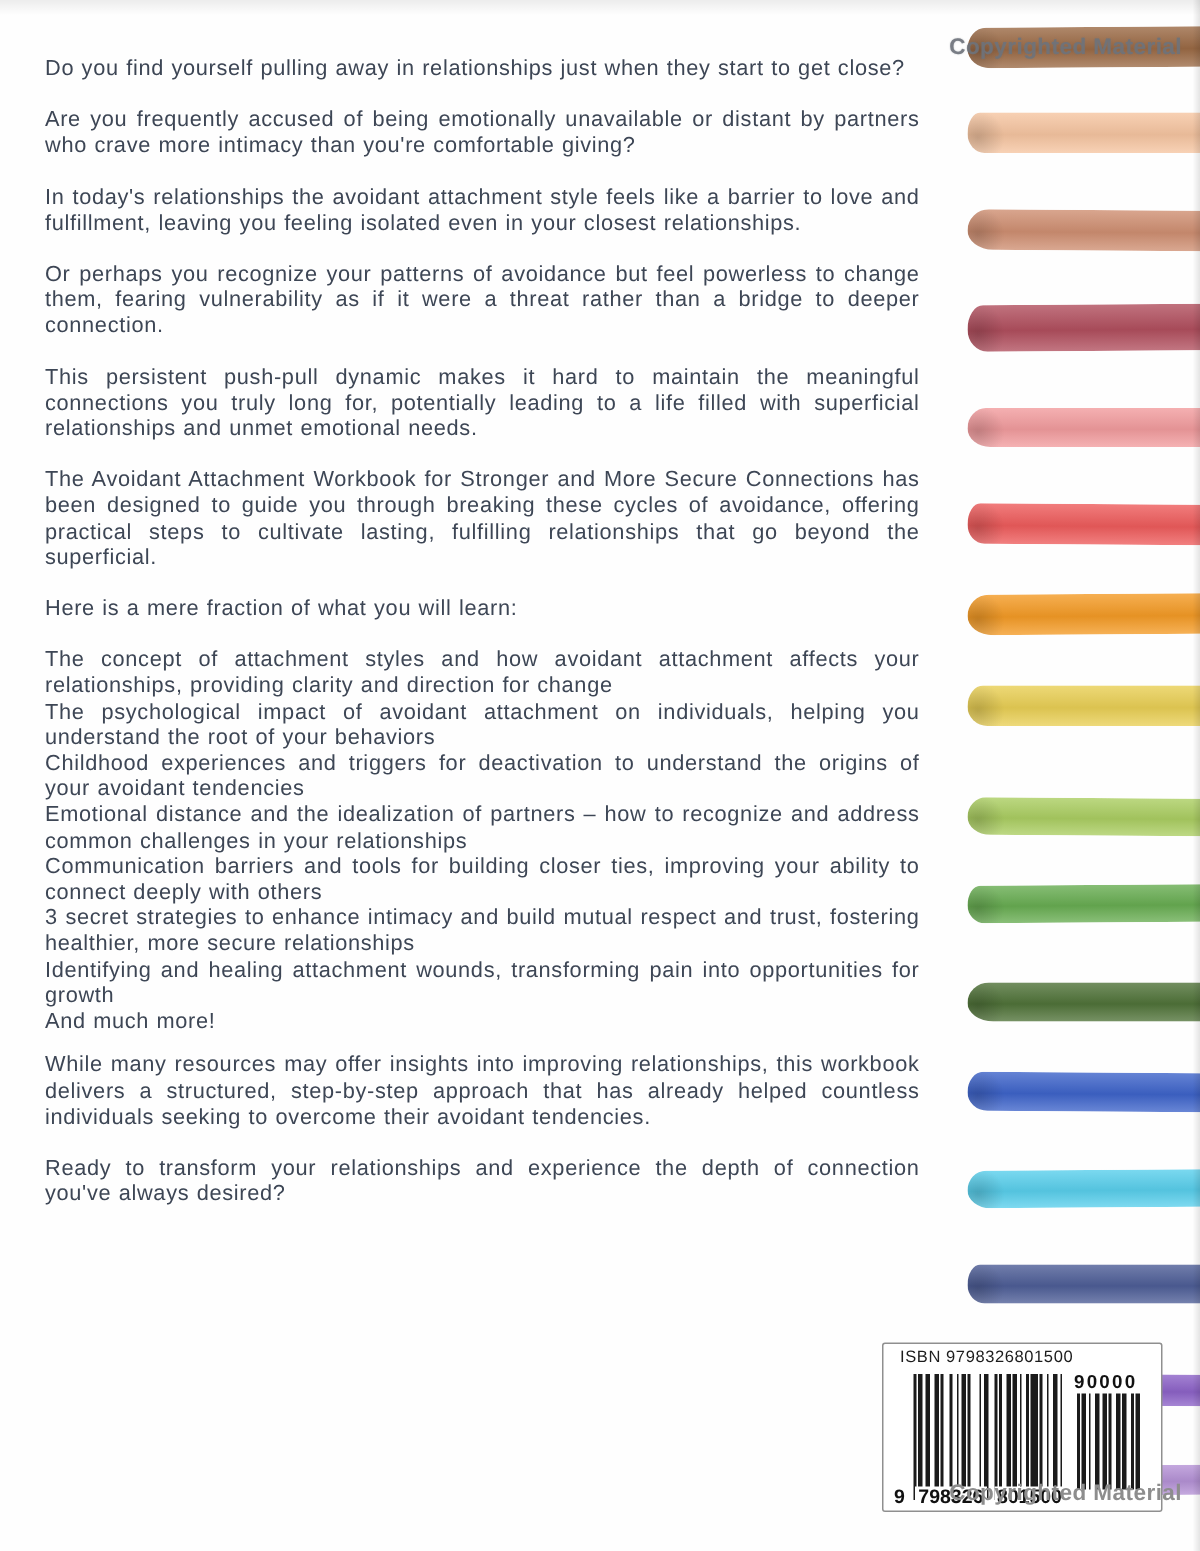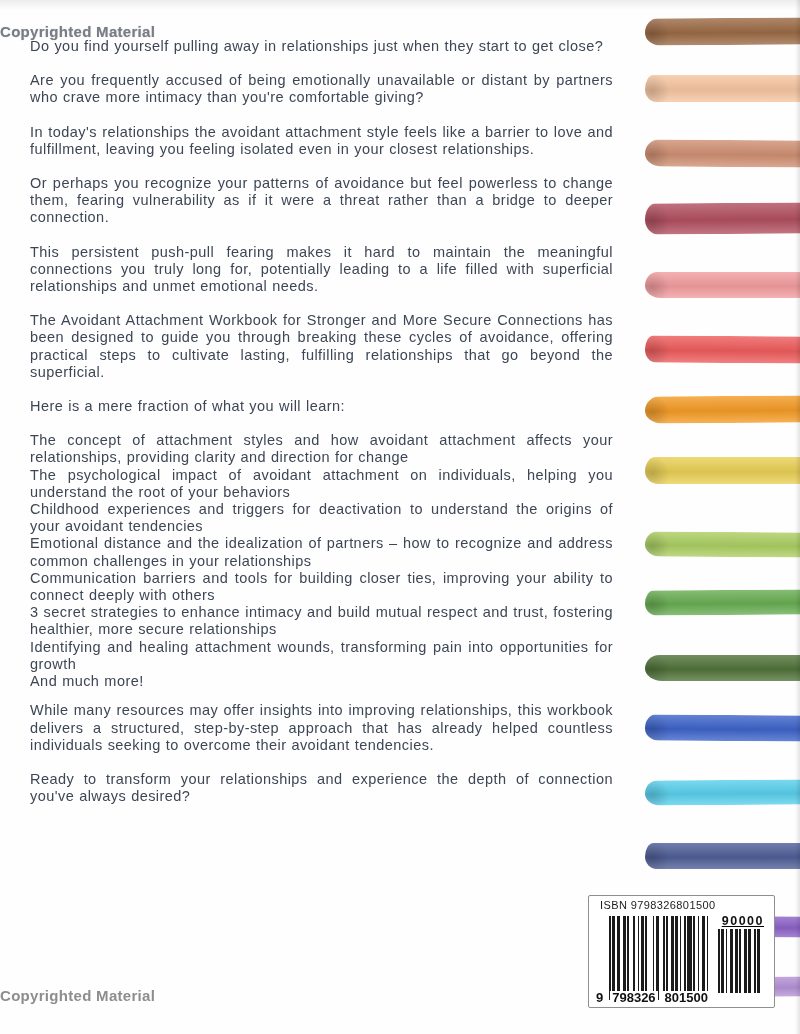--- a/index.html
+++ b/index.html
@@ -10,21 +10,21 @@
   }
   .page::before { 
     content:""; position:absolute; left:0; top:0; right:0; height:10px;
     background:linear-gradient(180deg, rgba(0,0,0,0.07), rgba(0,0,0,0)); z-index:6; pointer-events:none;
   }
   .page::after { 
     content:""; position:absolute; top:0; right:0; bottom:0; width:5px;
     background:linear-gradient(270deg, rgba(0,0,0,0.10), rgba(0,0,0,0)); z-index:6; pointer-events:none;
   }
   .watermark {
-    position:absolute; left:0; right:12px; text-align:left;
+    position:absolute; left:0; right:12px; text-align:right;
     font-size:15px; font-weight:bold; color:#85888e; letter-spacing:0.3px; z-index:5;
   }
   .watermark.top { top:23px; color:#6e737b; opacity:0.92; text-shadow:0 0 1px rgba(110,115,123,0.55); }
   .watermark.bottom { top:987px; color:#8d8d8d; }
   .text-col {
     position:absolute; left:30px; top:26px; width:583px;
     color:#3d4655; font-size:14.5px; line-height:17.2px;
     letter-spacing:0.45px; word-spacing:0.5px; text-align:justify; z-index:2;
   }
   .blk.para { margin-bottom:17px;margin-top:12px; }
@@ -41,37 +41,37 @@
   .main-wrap { position:absolute; left:10px; top:20px; width:110px; height:86px; }
   .bars { display:flex; align-items:stretch; }
   .bars .bar { background:#1b1b1b; flex:none; }
   .bars .gap { background:transparent; flex:none; }
   .bars.main { position:absolute; left:10px; top:0; height:84px; }
   .digits {
     position:absolute; bottom:-3px; left:-5px; width:116px;
     display:flex; justify-content:space-between; font-size:13px; font-weight:bold; color:#111;
   }
   .digits span { background:#ffffff; padding:0 2px; line-height:14px; }
-  .addon-wrap { position:absolute; left:127px; top:18px; width:48px; text-align:right;text-decoration:underline; }
+  .addon-wrap { position:absolute; left:127px; top:18px; width:48px; text-align:left; }
   .addon-label { font-size:12.5px; font-weight:bold; color:#111; letter-spacing:1.5px; }
   .bars.addon { height:64px; margin-top:1px; justify-content:center; }
 </style>
 </head>
 <body>
 
 <div class="page">
 
   <div class="watermark top">Copyrighted Material</div>
 
   <div class="text-col" style="color: rgb(61, 70, 85);">
       <p class="blk para">Do you find yourself pulling away in relationships just when they start to get close?</p>
       <p class="blk para">Are you frequently accused of being emotionally unavailable or distant by partners who crave more intimacy than you're comfortable giving?</p>
       <p class="blk para">In today's relationships the avoidant attachment style feels like a barrier to love and fulfillment, leaving you feeling isolated even in your closest relationships.</p>
       <p class="blk para">Or perhaps you recognize your patterns of avoidance but feel powerless to change them, fearing vulnerability as if it were a threat rather than a bridge to deeper connection.</p>
-      <p class="blk para">This persistent push-pull fearing makes it hard to maintain the meaningful connections you truly long for, potentially leading to a life filled with superficial relationships and unmet emotional needs.</p>
+      <p class="blk para">This persistent push-pull dynamic makes it hard to maintain the meaningful connections you truly long for, potentially leading to a life filled with superficial relationships and unmet emotional needs.</p>
       <p class="blk para">The Avoidant Attachment Workbook for Stronger and More Secure Connections has been designed to guide you through breaking these cycles of avoidance, offering practical steps to cultivate lasting, fulfilling relationships that go beyond the superficial.</p>
       <p class="blk para">Here is a mere fraction of what you will learn:</p>
       <p class="blk li">The concept of attachment styles and how avoidant attachment affects your relationships, providing clarity and direction for change</p>
       <p class="blk li">The psychological impact of avoidant attachment on individuals, helping you understand the root of your behaviors</p>
       <p class="blk li">Childhood experiences and triggers for deactivation to understand the origins of your avoidant tendencies</p>
       <p class="blk li">Emotional distance and the idealization of partners – how to recognize and address common challenges in your relationships</p>
       <p class="blk li">Communication barriers and tools for building closer ties, improving your ability to connect deeply with others</p>
       <p class="blk li">3 secret strategies to enhance intimacy and build mutual respect and trust, fostering healthier, more secure relationships</p>
       <p class="blk li">Identifying and healing attachment wounds, transforming pain into opportunities for growth</p>
       <p class="blk li">And much more!</p>

